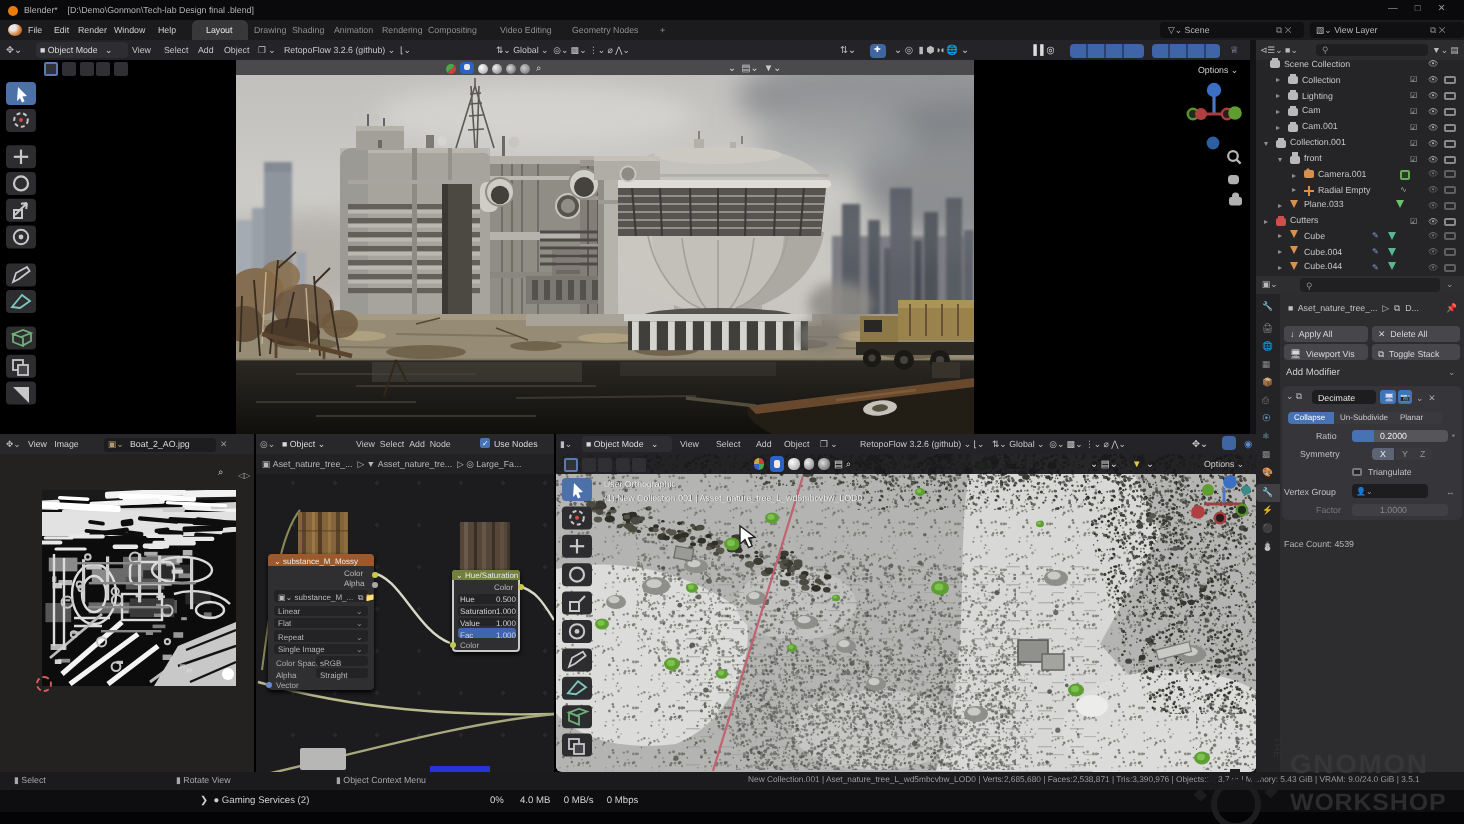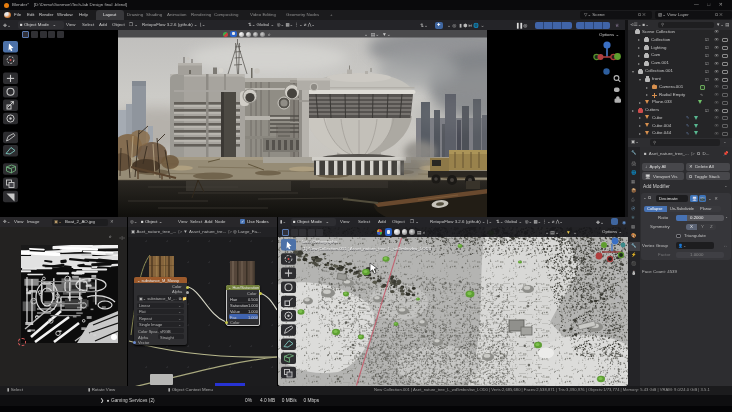--- a/index.html
+++ b/index.html
@@ -1694,14 +1694,31 @@
 <div class="tx s55" style="left:88px;top:388px;color:#a8a8a8">▮ Rotate View</div>
 <div class="tx s55" style="left:168px;top:388px;color:#a8a8a8">▮ Object Context Menu</div>
 <div class="ab" style="left:215px;top:382.5px;width:30px;height:3.5px;background:#2733d4"></div>
 <div class="tx" style="left:374px;top:388.2px;color:#9a9a9a;transform:scale(.52)">New Collection.001 | Aset_nature_tree_L_wd5mbcvbw_LOD0 | Verts:2,685,680 | Faces:2,538,871 | Tris:3,390,976 | Objects:1/73,774 | Memory: 5.43 GiB | VRAM: 9.0/24.0 GiB | 3.5.1</div>
 
 <div class="ab" style="left:0;top:395px;width:732px;height:10.5px;background:#0e0e10"></div>
 <div class="tx s6" style="left:100px;top:397.5px;color:#cfcfcf">❯&nbsp;&nbsp;● Gaming Services (2)</div>
 <div class="tx s6" style="left:245px;top:397.5px;color:#d5d5d5">0%&nbsp;&nbsp;&nbsp;&nbsp;&nbsp;&nbsp;4.0 MB&nbsp;&nbsp;&nbsp;&nbsp;&nbsp;0 MB/s&nbsp;&nbsp;&nbsp;&nbsp;&nbsp;0 Mbps</div>
 <div class="ab" style="left:0;top:405.5px;width:732px;height:6.5px;background:#040406"></div>
 
-
+<div id="wmark" class="ab" style="left:590px;top:355px;width:142px;height:57px;overflow:hidden">
+<svg width="142" height="57" viewBox="0 0 142 57">
+<g fill="none" stroke="#1d1d20" stroke-width="3">
+<circle cx="28" cy="47" r="11"></circle>
+</g>
+<g fill="#1d1d20">
+<rect x="14" y="32" width="5" height="4.5" transform="rotate(20 16 34)"></rect>
+<rect x="25" y="29.5" width="5" height="4.5"></rect>
+<rect x="35" y="31.5" width="5" height="4.5" transform="rotate(-20 37 33)"></rect>
+<rect x="43" y="39" width="5" height="4.5" transform="rotate(-45 45 41)"></rect>
+<rect x="8" y="40" width="5" height="4.5" transform="rotate(45 10 42)"></rect>
+</g>
+<text x="48.5" y="18" font-family="Liberation Sans,sans-serif" font-size="5" letter-spacing="0.3" fill="#323235" transform="rotate(90 50 15)">THE</text>
+<text x="55" y="33" font-family="Liberation Sans,sans-serif" font-weight="bold" font-size="14" letter-spacing="0.8" fill="#37373a" transform="scale(1.0,0.95)">GNOMON</text>
+<text x="55" y="52.5" font-family="Liberation Sans,sans-serif" font-weight="bold" font-size="12.5" letter-spacing="0.4" fill="#2c2c2f" transform="scale(1.0,0.95)">WORKSHOP</text>
+</svg>
 </div>
 
+</div>
+
 </body></html>

